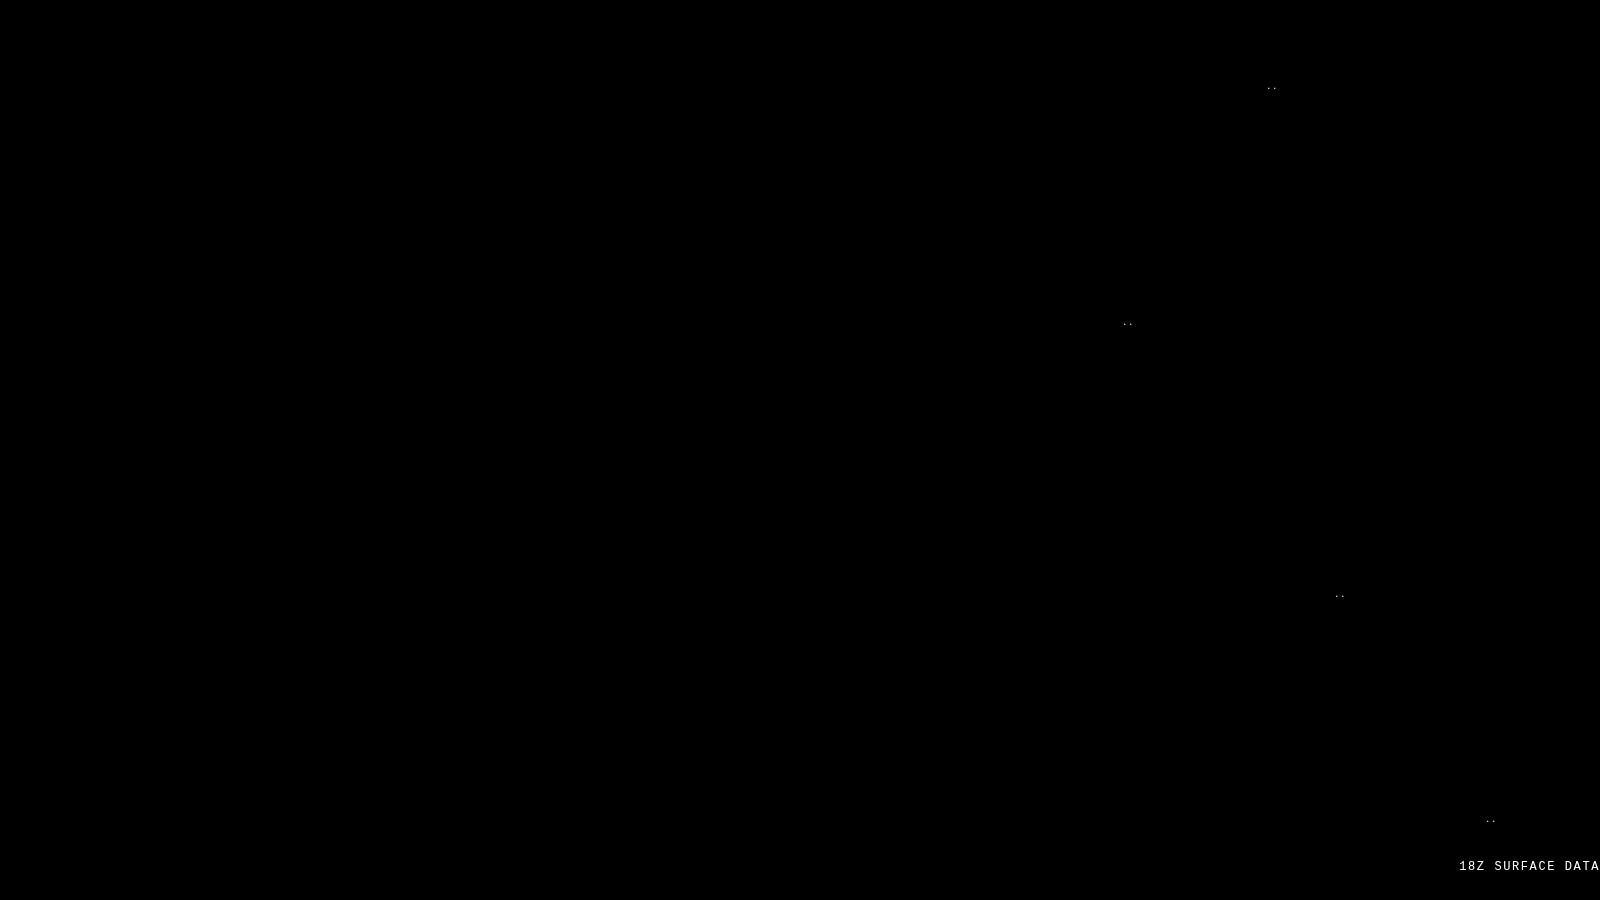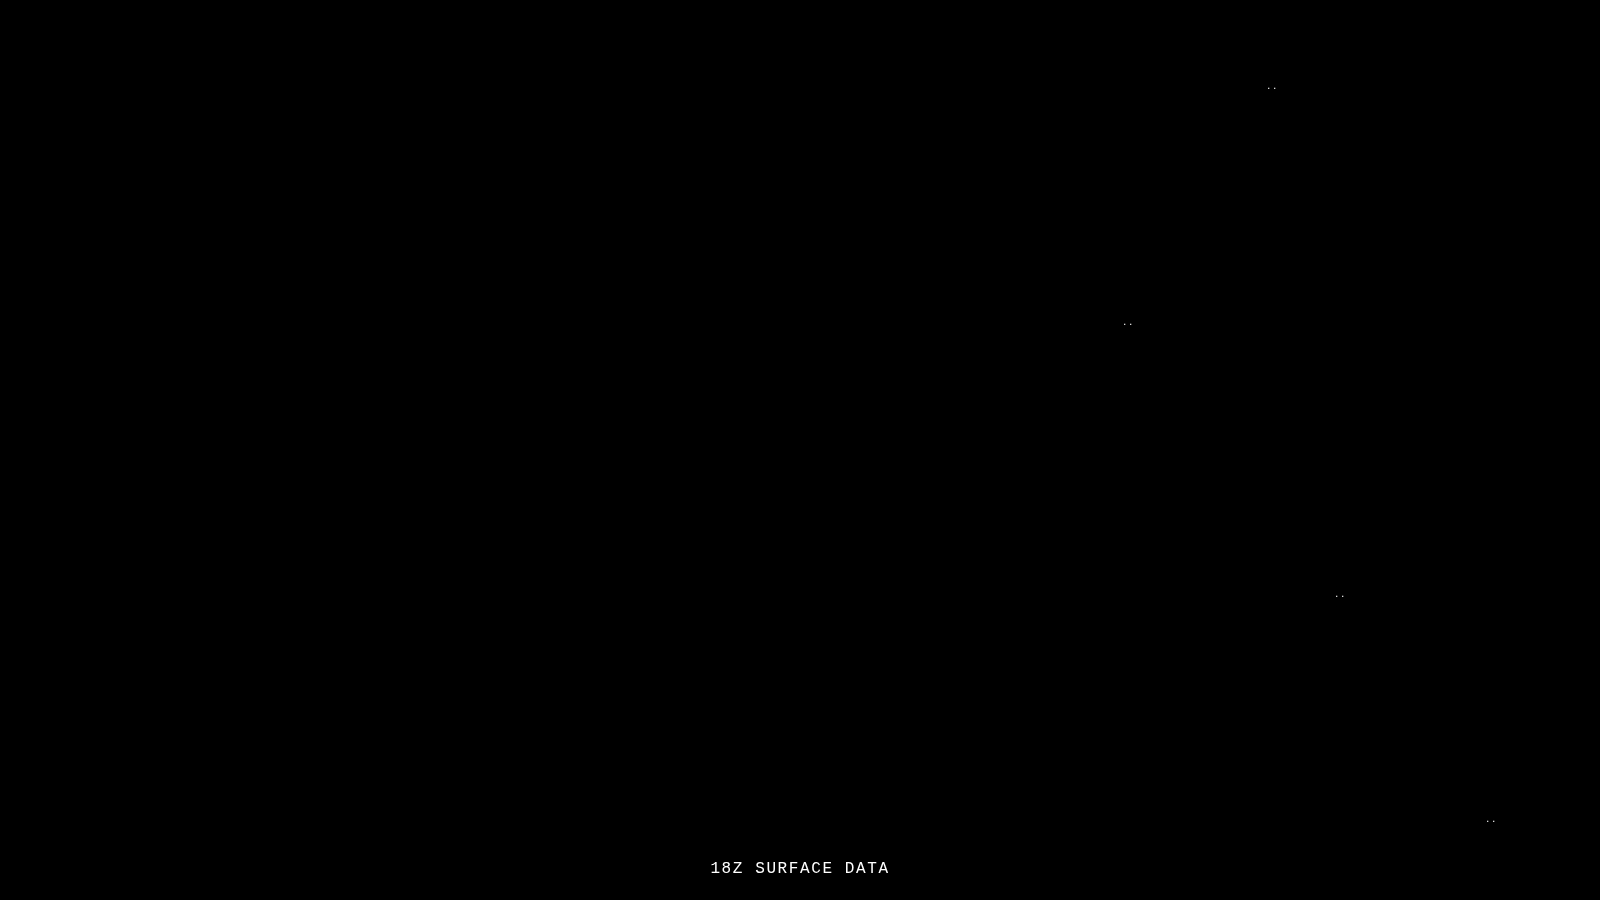--- a/index.html
+++ b/index.html
@@ -26,24 +26,24 @@
     font-size: 9px;
     line-height: 9px;
     letter-spacing: 0.5px;
     white-space: pre;
     transform: translate(-50%, -50%);
   }
   .caption {
     position: absolute;
     left: 0;
     right: 0;
-    text-align: center;
+    text-align: right;
     color: #ffffff;
     font-family: "Liberation Mono", "DejaVu Sans Mono", monospace;
-    font-size: 16px;
+    font-size: 12px;
     letter-spacing: 1.6px;
     white-space: pre;
   }
 </style>
 </head>
 <body>
 
 <div id="map-canvas">
 
   <div class="station-plot" style="left:1272px; top:87px;">..</div>

